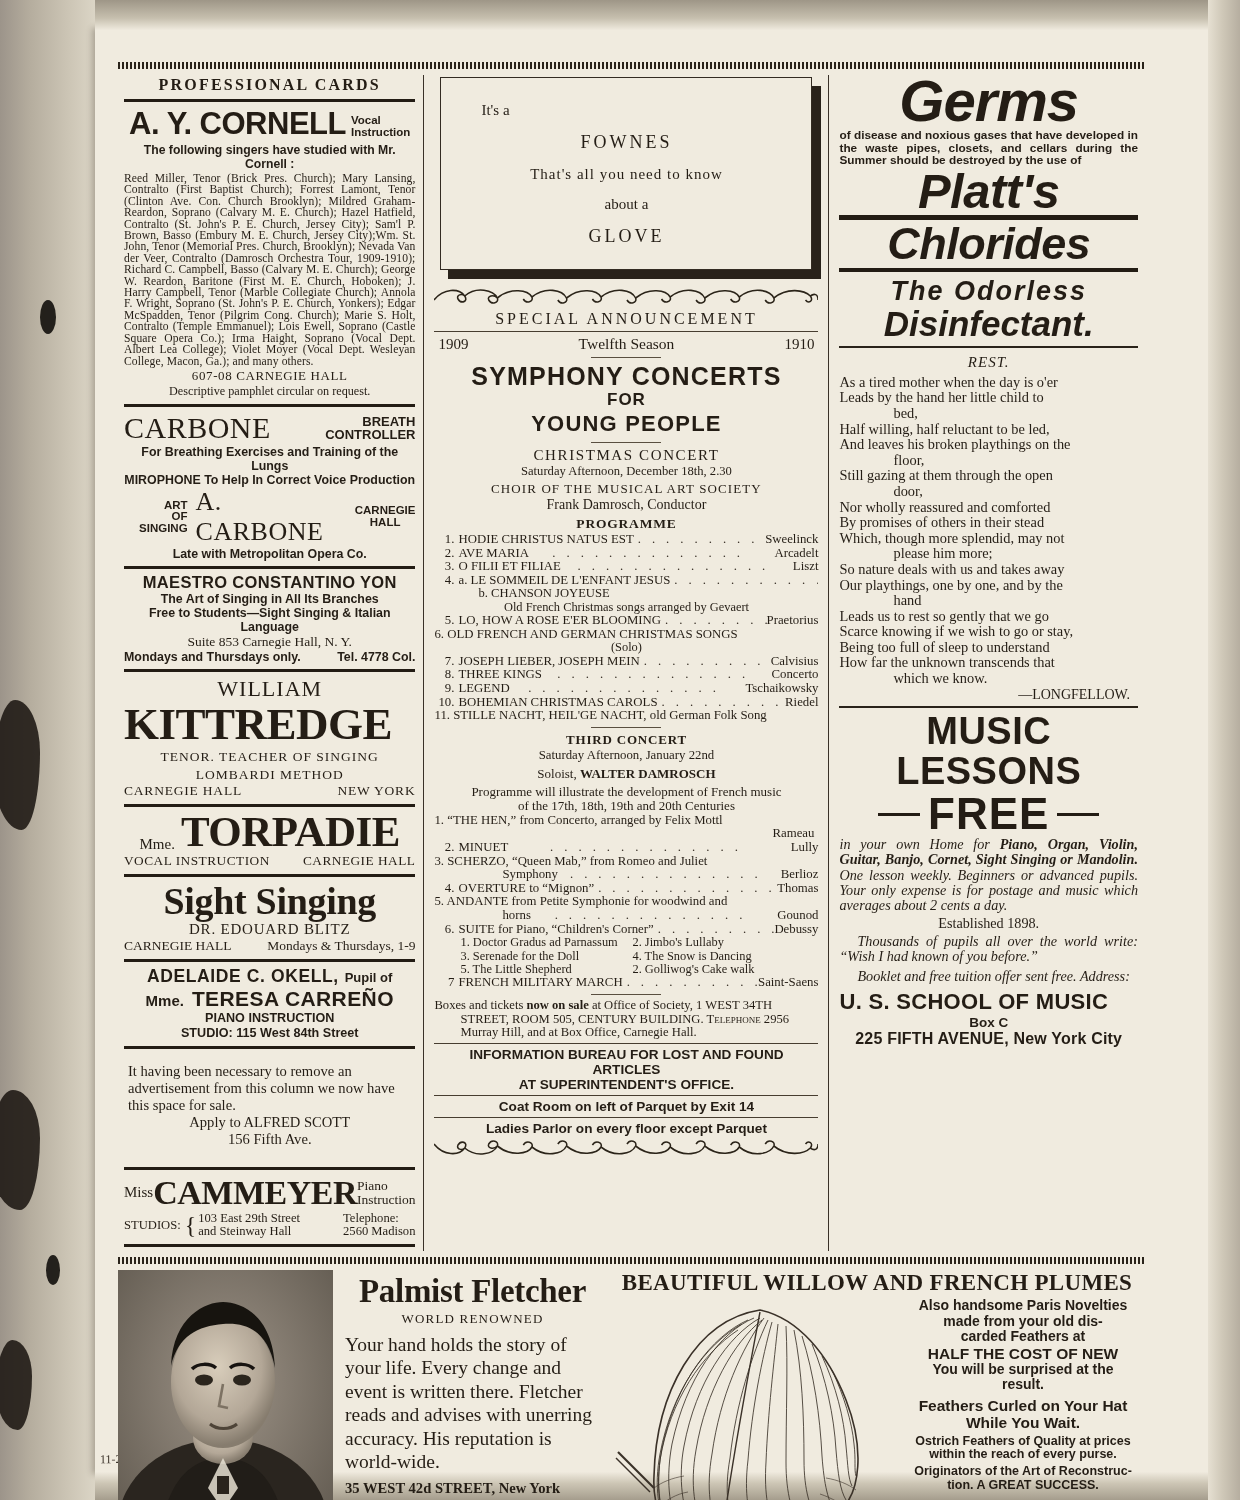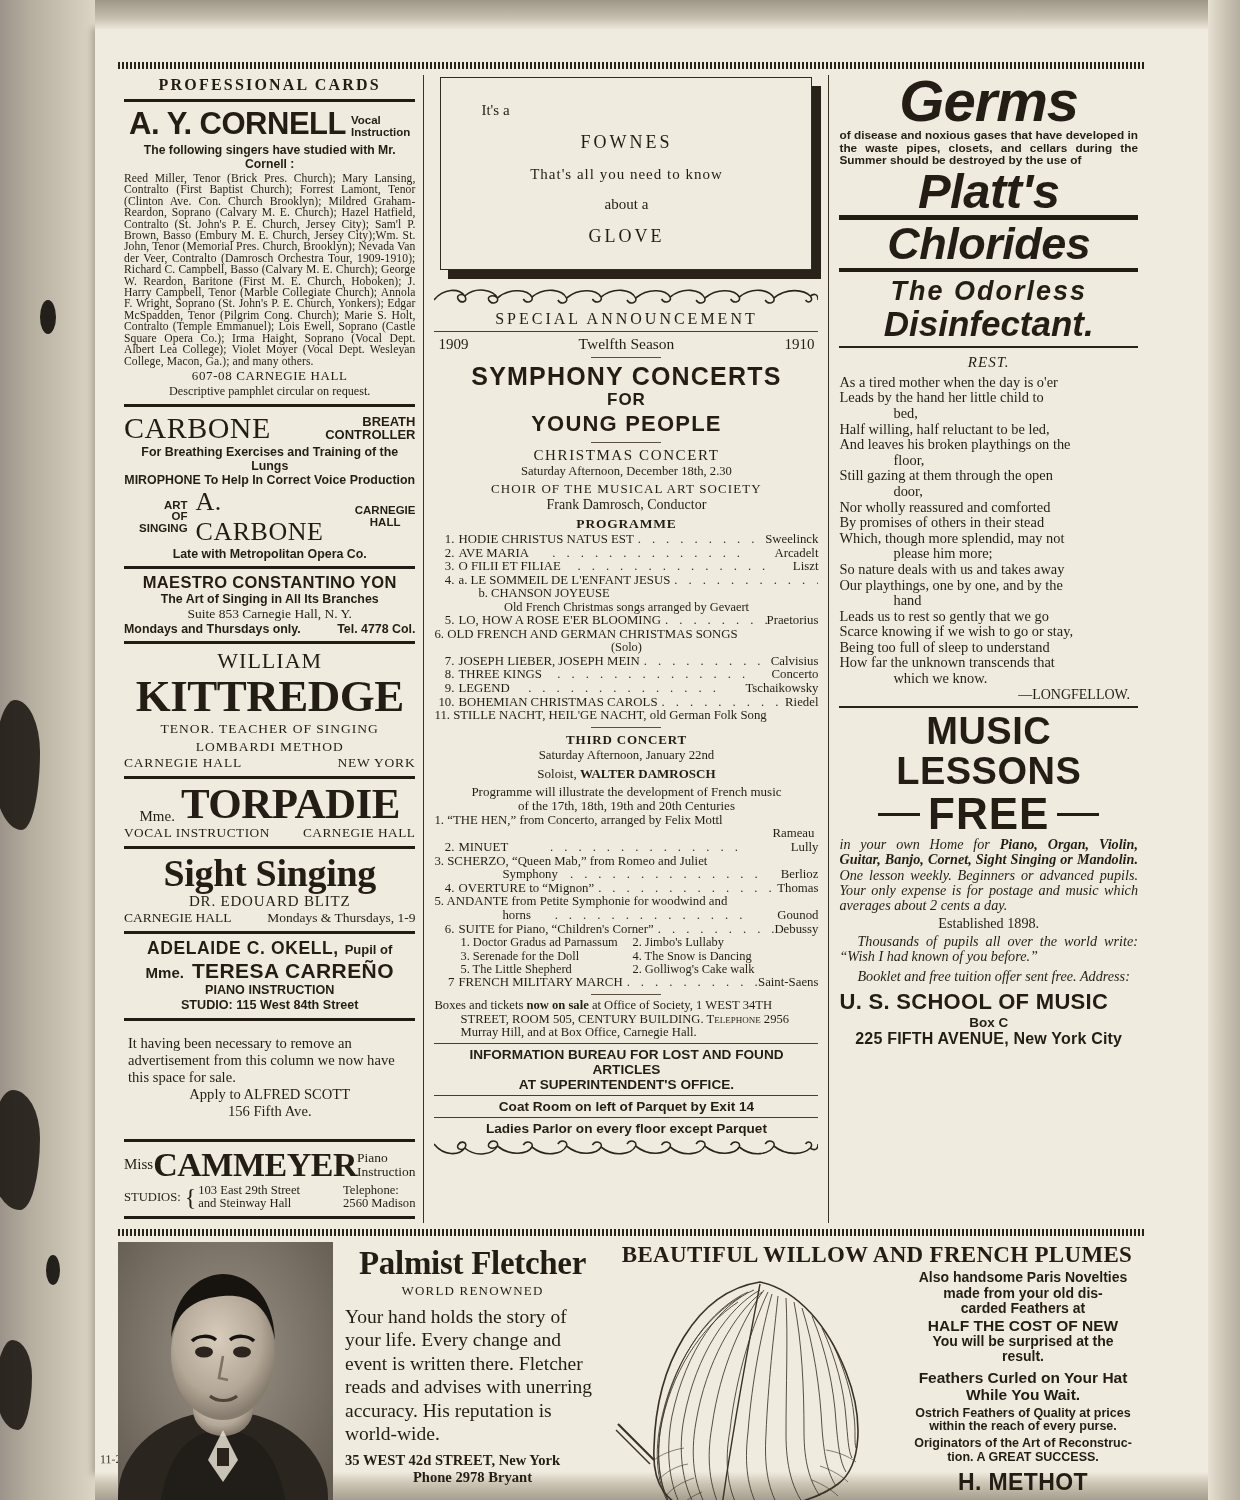--- a/index.html
+++ b/index.html
@@ -74,21 +74,21 @@
   .carb-art{font-family:"Liberation Sans",sans-serif;font-weight:bold;font-size:11.5px;line-height:11.5px;text-align:right;}
   .carb-big{font-size:26px;font-family:"Liberation Serif",serif;letter-spacing:.5px;}
   .carb-ch{font-family:"Liberation Sans",sans-serif;font-weight:bold;font-size:11.5px;line-height:11.5px;text-align:center;}
 
   .yon-head{font-family:"Liberation Sans",sans-serif;font-weight:bold;font-size:16.5px;text-align:center;letter-spacing:.3px;}
   .yon-l{font-family:"Liberation Sans",sans-serif;font-weight:bold;font-size:12.4px;text-align:center;line-height:14px;}
   .yon-serif{font-size:13.5px;text-align:center;}
   .yon-split{display:flex;justify-content:space-between;font-family:"Liberation Sans",sans-serif;font-weight:bold;font-size:12.4px;}
 
   .kitt-top{text-align:center;font-size:22px;letter-spacing:1px;}
-  .kitt-name{text-align:center;font-size:45px;font-weight:bold;line-height:45px;letter-spacing:-.5px;font-family:"Liberation Serif",serif;}
+  .kitt-name{font-size:45px;font-weight:bold;line-height:45px;letter-spacing:-.5px;font-family:"Liberation Serif",serif;}
   .kitt-l{text-align:center;font-size:13.5px;letter-spacing:1px;margin-top:2px;}
   .kitt-split{display:flex;justify-content:space-between;font-size:13.5px;letter-spacing:.8px;}
 
   .torp-row{display:flex;align-items:flex-end;gap:6px;justify-content:center;}
   .torp-mme{font-size:15px;}
   .torp-name{font-size:43px;font-weight:bold;line-height:42px;letter-spacing:-.5px;}
   .torp-split{display:flex;justify-content:space-between;font-size:13.3px;letter-spacing:.5px;}
 
   .ss-title{text-align:center;font-size:38px;font-weight:bold;line-height:40px;letter-spacing:-.3px;}
   .ss-l{text-align:center;font-size:15px;letter-spacing:.8px;}
@@ -284,20 +284,21 @@
               <span>HALL</span>
             </span>
           </div>
           <div class="carb-line">Late with Metropolitan Opera Co.</div>
         </div>
         <hr class="hr-thick">
 
         <div>
           <div class="yon-head">MAESTRO CONSTANTINO YON</div>
           <div class="yon-l">The Art of Singing in All Its Branches</div>
+          <div class="yon-l">Free to Students—Sight Singing &amp; Italian Language</div>
           <div class="yon-serif">Suite 853 Carnegie Hall, N. Y.</div>
           <div class="yon-split">
             <span>Mondays and Thursdays only.</span>
             <span>Tel. 4778 Col.</span>
           </div>
         </div>
         <hr class="hr-thick">
 
         <div>
           <div class="kitt-top">WILLIAM</div>

